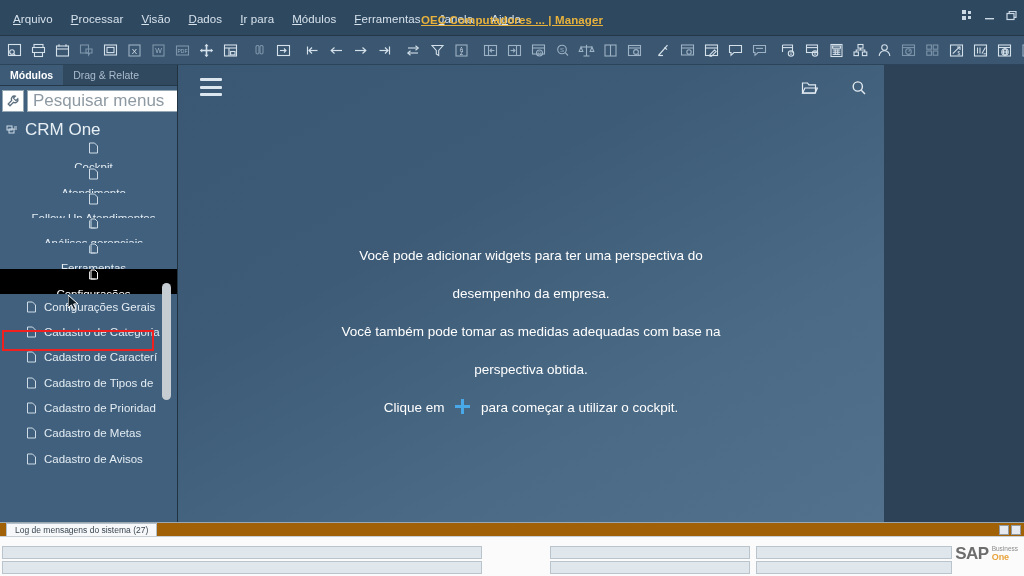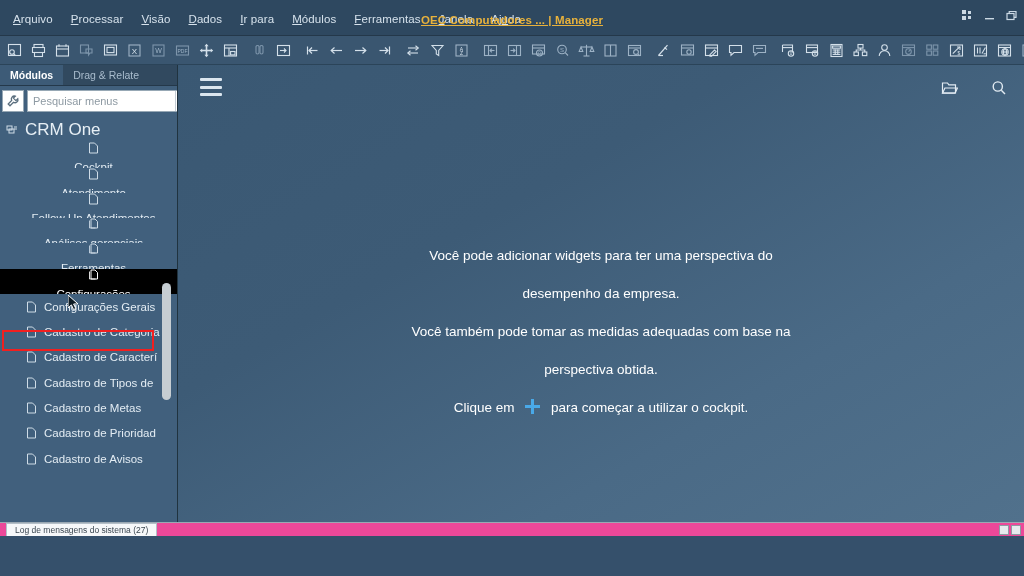--- a/index.html
+++ b/index.html
@@ -4,21 +4,21 @@
 <style>
   * { box-sizing: border-box; margin: 0; padding: 0; }
   html, body {
     width: 1024px; height: 576px;
     overflow: hidden;
     font-family: "Liberation Sans", sans-serif;
     background: #2d4257;
   }
   #app {
     position: relative;
-    width: 1024px; height: 576px;
+    width: 884px; height: 576px;
     background: #35506b;
   }
 
   
   .titlebar {
     position: absolute; left: 0; top: 0; width: 1024px; height: 36px;
     background: #2e4860;
     border-bottom: 1px solid #24384a;
   }
   .menu {
@@ -88,21 +88,21 @@
     border: 1px solid #97a8b5;
     display: flex; align-items: center; justify-content: center;
     flex: 0 0 auto;
   }
   .search-wrap {
     flex: 1 1 auto; height: 22px; display: flex;
     border: 1px solid #97a8b5; background: #ffffff;
   }
   .search-wrap input {
     flex: 1 1 auto; border: 0; outline: none; background: transparent;
-    font-family: "Liberation Sans", sans-serif; font-size: 11px;
+    font-family: "Liberation Sans", sans-serif; font-size: 17px;
     color: #333; padding-left: 5px;
   }
   .search-wrap input::placeholder { color: #8e9aa3; }
   .search-btn {
     width: 24px; display: flex; align-items: center; justify-content: center;
     border-left: 1px solid #c3ccd4; background: #fff;
   }
   .tree { position: relative; padding-top: 2px; }
   .node {
     height: 25.3px; display: flex; align-items: center;
@@ -156,21 +156,21 @@
   }
   .plus-inline::before, .plus-inline::after {
     content: ""; position: absolute; background: #49a9e8;
   }
   .plus-inline::before { left: 6px; top: 0; width: 2.4px; height: 15px; }
   .plus-inline::after { top: 6.3px; left: 0; width: 15px; height: 2.4px; }
 
   
   .logbar {
     position: absolute; left: 0; bottom: 40px; width: 1024px; height: 14px;
-    background: #ec4899; border-top: 1px solid #9aa8b3;
+    background: #a16207; border-top: 1px solid #9aa8b3;
     display: flex; align-items: flex-end;
   }
   .log-tab {
     height: 13px; margin-left: 6px; padding: 0 8px;
     border: 1px solid #b4bfc8; border-bottom: none;
     background: #f6f8fa; color: #3a4650; font-size: 8.5px;
     display: flex; align-items: center; white-space: nowrap;
   }
   .log-right {
     position: absolute; right: 3px; bottom: 1px;
@@ -786,30 +786,30 @@
         <span>Cadastro de Tipos de </span>
       </div>
 
 
       <div class="node lvl2">
         <span class="ico">
           <svg width="11" height="12" viewBox="0 0 11 12">
               <path d="M1.5 1 h5 l3 3 v7 h-8 z" fill="none" stroke="#cfdce7" stroke-width="1"></path>
             </svg>
         </span>
+        <span>Cadastro de Prioridad</span>
+      </div>
+
+      <div class="node lvl2">
+        <span class="ico">
+          <svg width="11" height="12" viewBox="0 0 11 12">
+              <path d="M1.5 1 h5 l3 3 v7 h-8 z" fill="none" stroke="#cfdce7" stroke-width="1"></path>
+            </svg>
+        </span>
         <span>Cadastro de Metas</span>
-      </div>
-
-      <div class="node lvl2">
-        <span class="ico">
-          <svg width="11" height="12" viewBox="0 0 11 12">
-              <path d="M1.5 1 h5 l3 3 v7 h-8 z" fill="none" stroke="#cfdce7" stroke-width="1"></path>
-            </svg>
-        </span>
-        <span>Cadastro de Prioridad</span>
       </div>
 
       <div class="node lvl2">
         <span class="ico">
           <svg width="11" height="12" viewBox="0 0 11 12">
               <path d="M1.5 1 h5 l3 3 v7 h-8 z" fill="none" stroke="#cfdce7" stroke-width="1"></path>
             </svg>
         </span>
         <span>Cadastro de Avisos</span>
       </div>
@@ -869,14 +869,31 @@
   <div class="logbar">
     <div class="log-tab">
       <span>Log de mensagens do sistema (27)</span>
     </div>
     <div class="log-right">
       <i></i>
       <i></i>
     </div>
   </div>
 
+  <div class="statusbar">
+    <div class="status-dots">:</div>
+    <div class="status-field" style="left:2px;  top:9px;  width:480px;"></div>
+    <div class="status-field" style="left:2px;  top:24px; width:480px;"></div>
+    <div class="status-field" style="left:550px; top:9px;  width:200px;"></div>
+    <div class="status-field" style="left:550px; top:24px; width:200px;"></div>
+    <div class="status-field" style="left:756px; top:9px;  width:196px;"></div>
+    <div class="status-field" style="left:756px; top:24px; width:196px;"></div>
+
+    <div class="sap-logo">
+      <span class="sap-word">SAP</span>
+      <span class="sap-sub">
+        <span class="b1">Business</span>
+        <span class="b2">One</span>
+      </span>
+    </div>
+  </div>
 
 </div>
 
 </body></html>

